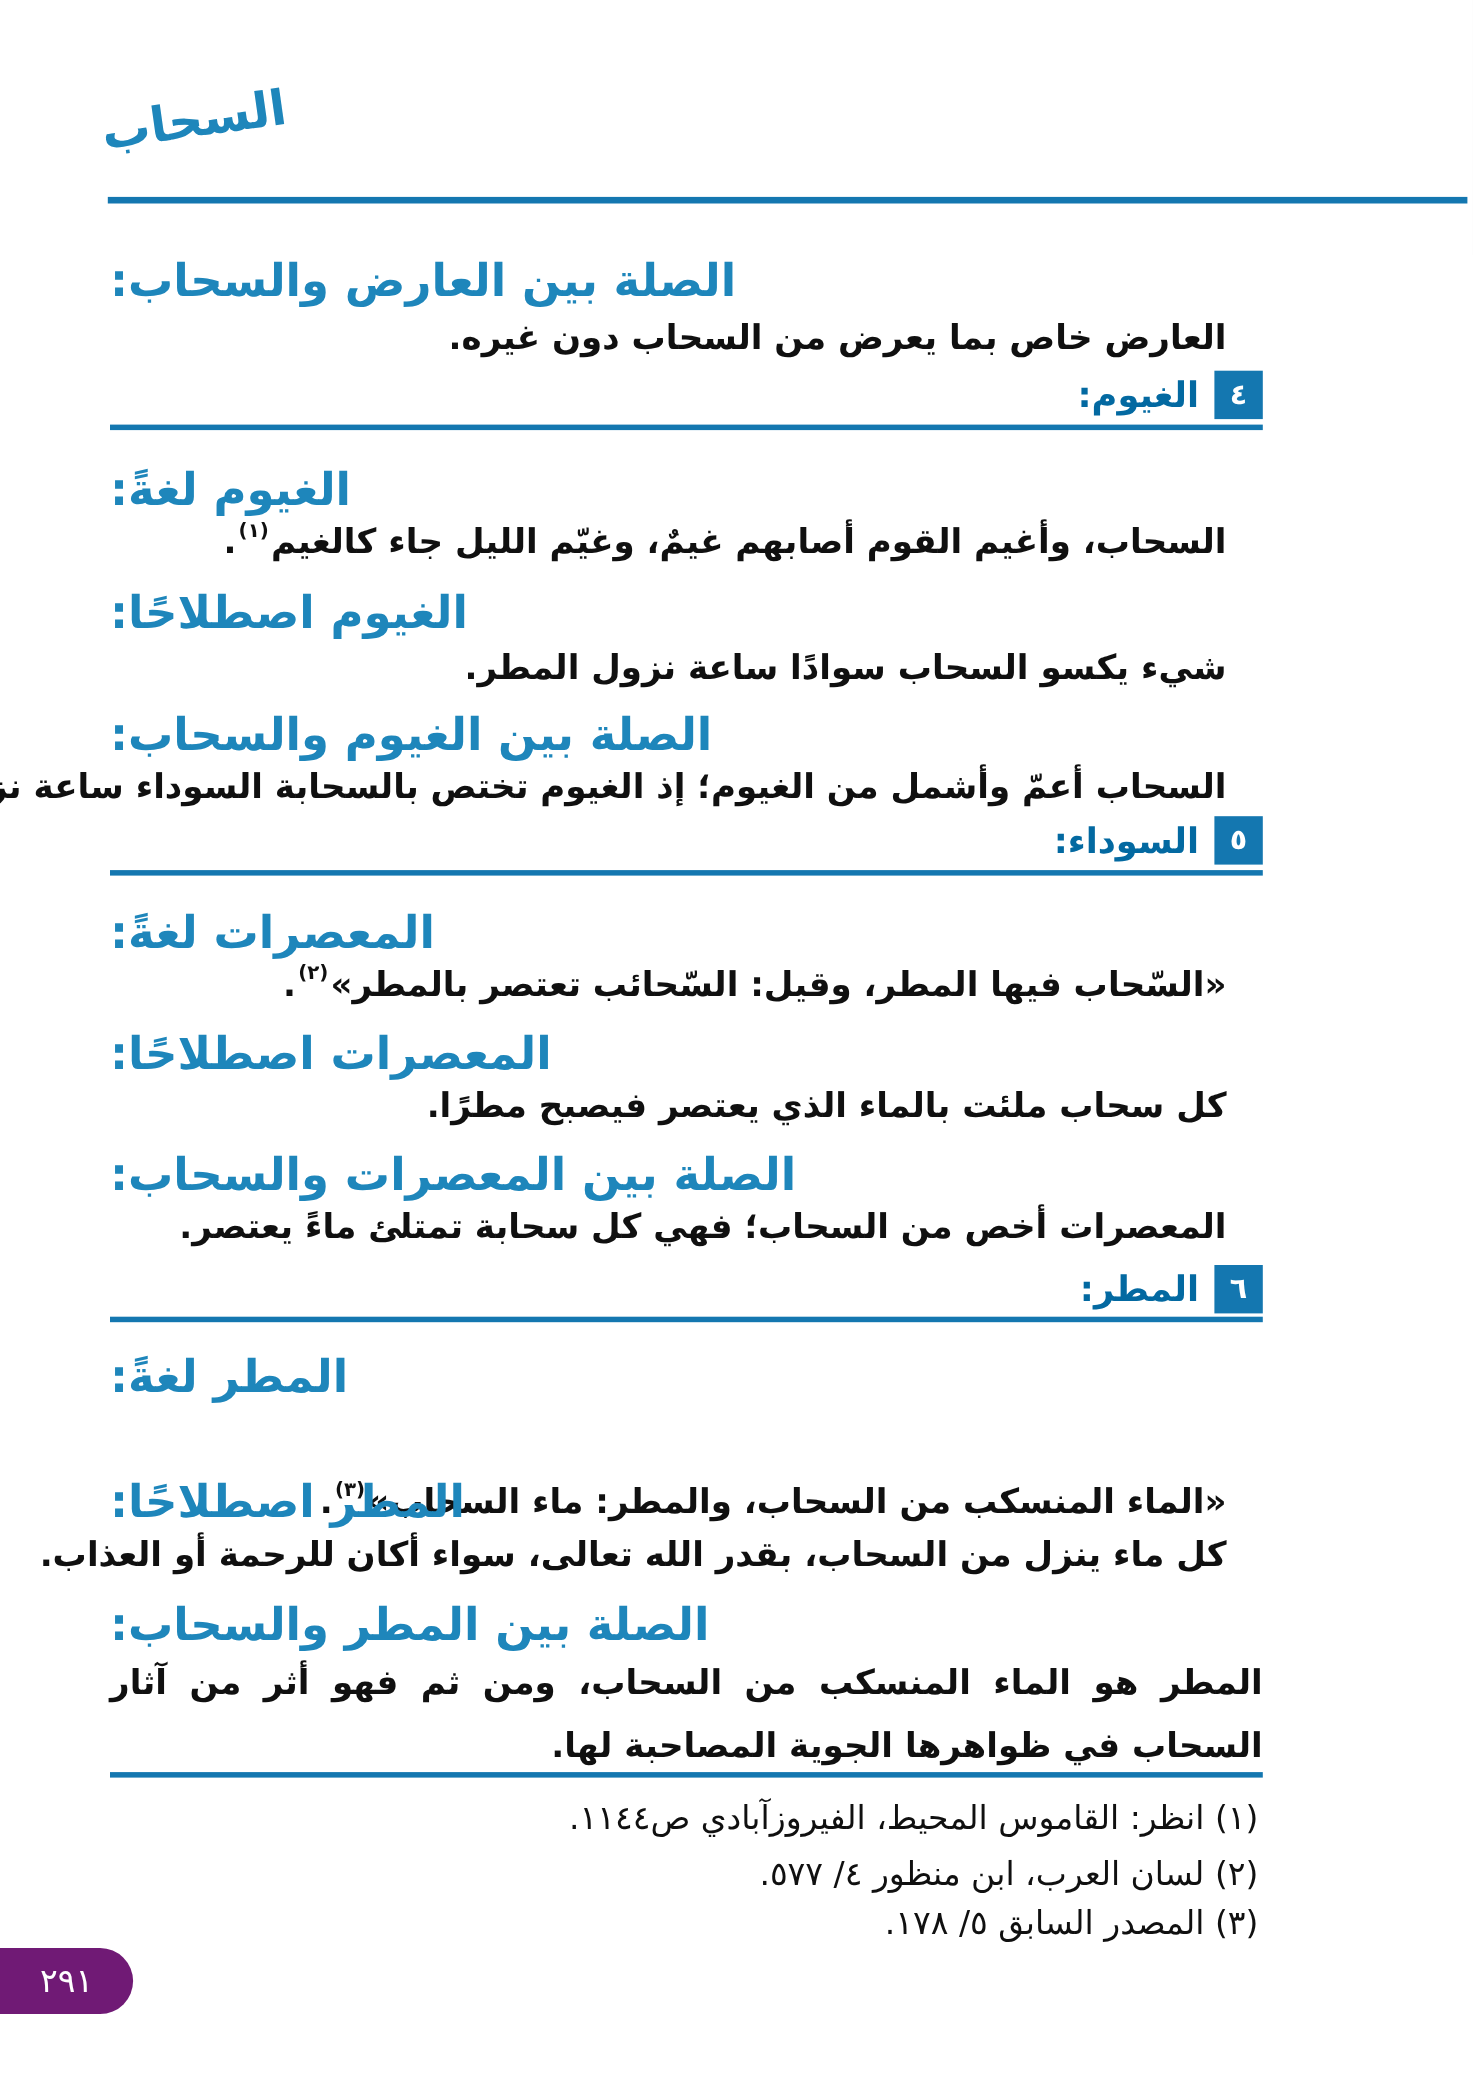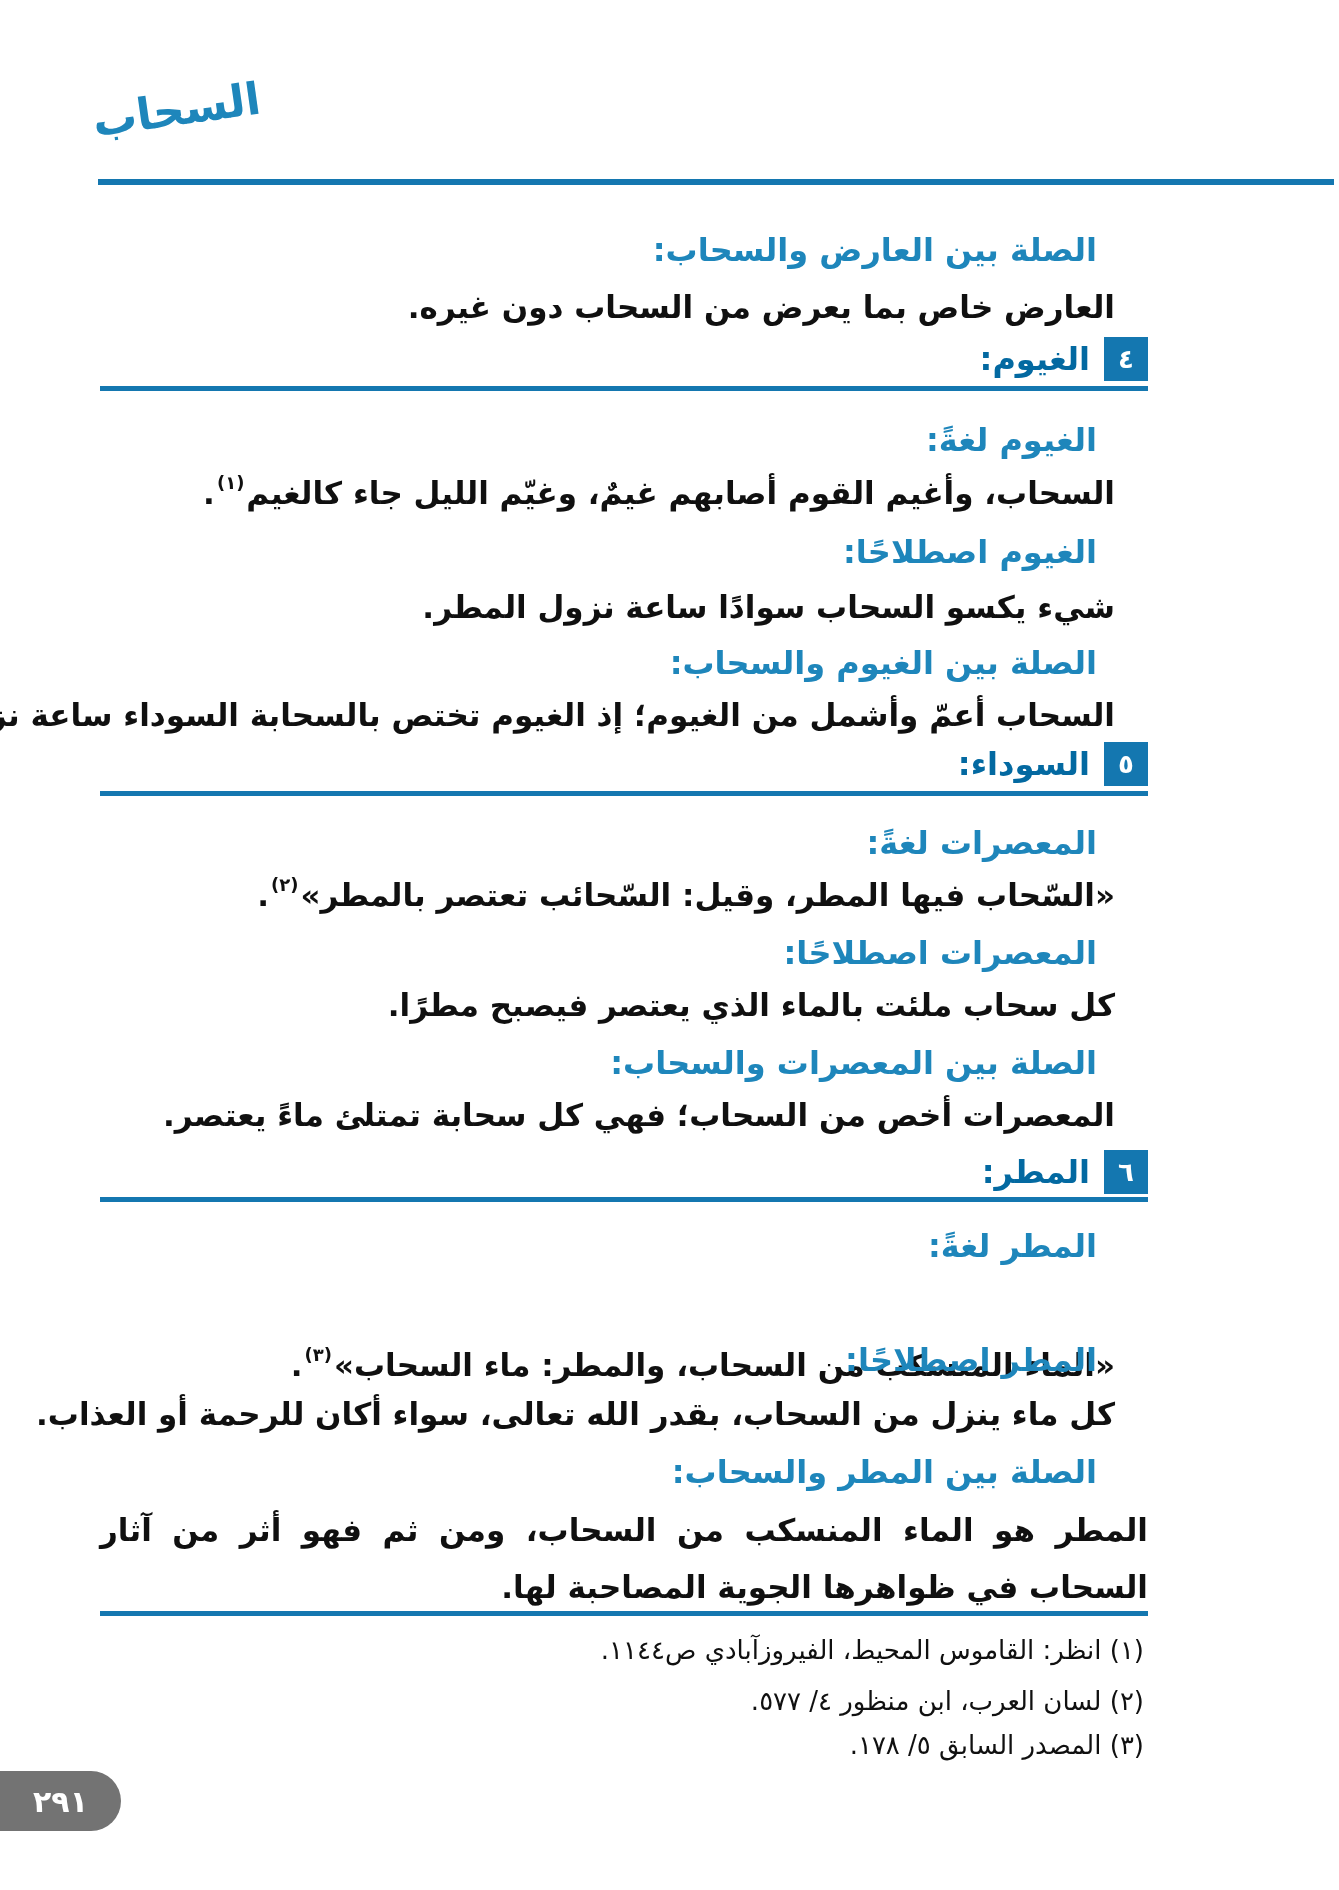--- a/index.html
+++ b/index.html
@@ -15,47 +15,47 @@
     direction:rtl; transform:rotate(-8deg); transform-origin:center;
   }
   .top-rule{
     position:absolute; left:98px; top:179px; width:1236px; height:6px;
     background:#1477b0;
   }
   
   .content{ position:absolute; left:100px; top:0; width:1048px; direction:rtl; }
   .content > div{ position:absolute; right:0; width:100%; box-sizing:border-box; }
   .h{
-    color:#1e86bb; font-weight:bold; font-size:32px;
-    text-align:right; padding-right:51px; white-space:nowrap; line-height:1.25;
+    color:#1e86bb; font-weight:bold; font-size:41px;
+    text-align:left; padding-right:51px; white-space:nowrap; line-height:1.25;
   }
   .b{
     color:#101010; font-weight:bold; font-size:31px;
     text-align:right; padding-right:33px; white-space:nowrap; line-height:1.25;
   }
   .para{ white-space:normal; text-align:justify; text-align-last:right; padding-right:0; line-height:57px; }
   .fnref{ font-size:18px; font-weight:bold; line-height:0; position:relative; top:-4px; padding:0 2px; }
   .section-row{ display:flex; align-items:center; gap:14px; }
   .numbox{
     width:44px; height:44px; background:#1477b0; color:#ffffff;
     font-size:26px; font-weight:bold; display:flex; align-items:center; justify-content:center;
     flex:0 0 auto;
   }
   .sectitle{ color:#0369a1; font-size:32px; font-weight:bold; white-space:nowrap; }
   .divider{ height:5px; background:#1477b0; width:calc(100% - 18px); }
   .fnsep{ height:5px; background:#1477b0; width:318px; }
   .fn{
-    color:#101010; font-size:26px; text-align:right; padding-right:4px;
+    color:#101010; font-size:30px; text-align:right; padding-right:4px;
     white-space:nowrap; line-height:1.3;
   }
   
   .page-badge{
     position:absolute; left:0; top:1771px; width:121px; height:60px;
-    background:#737373; border-radius:0 30px 30px 0;
-    color:#ffffff; font-size:30px; font-weight:bold;
+    background:#701a75; border-radius:0 30px 30px 0;
+    color:#ffffff; font-size:30px; font-weight:normal;
     display:flex; align-items:center; justify-content:center; direction:rtl;
   }
   .website{
     position:absolute; left:156px; top:1781px;
     color:#18a2cc; font-size:31px; letter-spacing:1px; direction:ltr;
   }
 </style>
 </head>
 <body>
 

